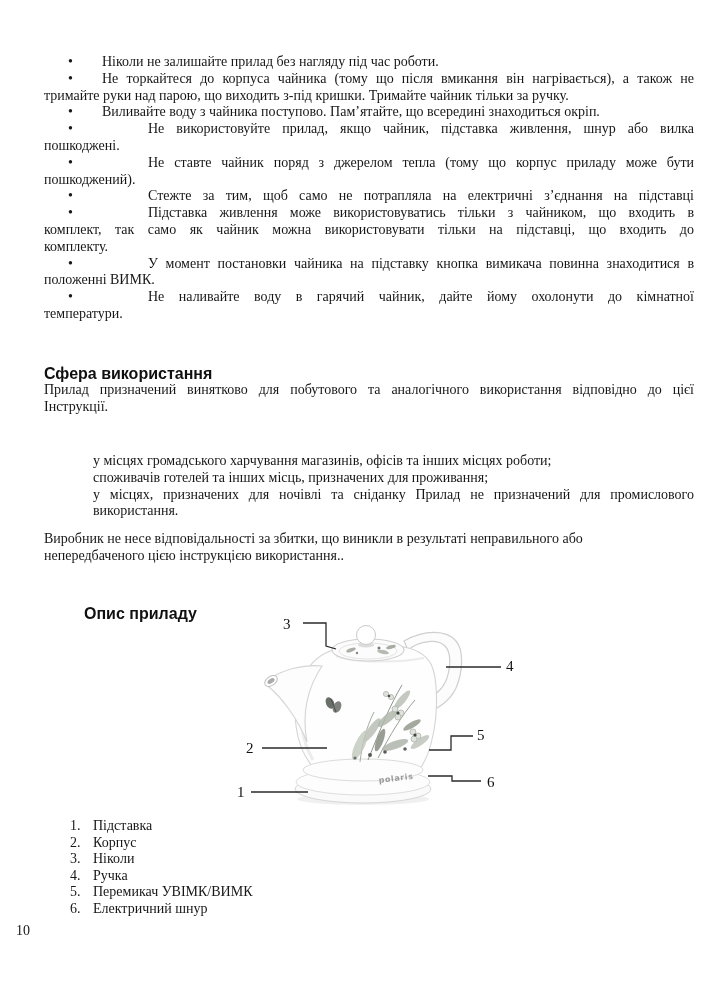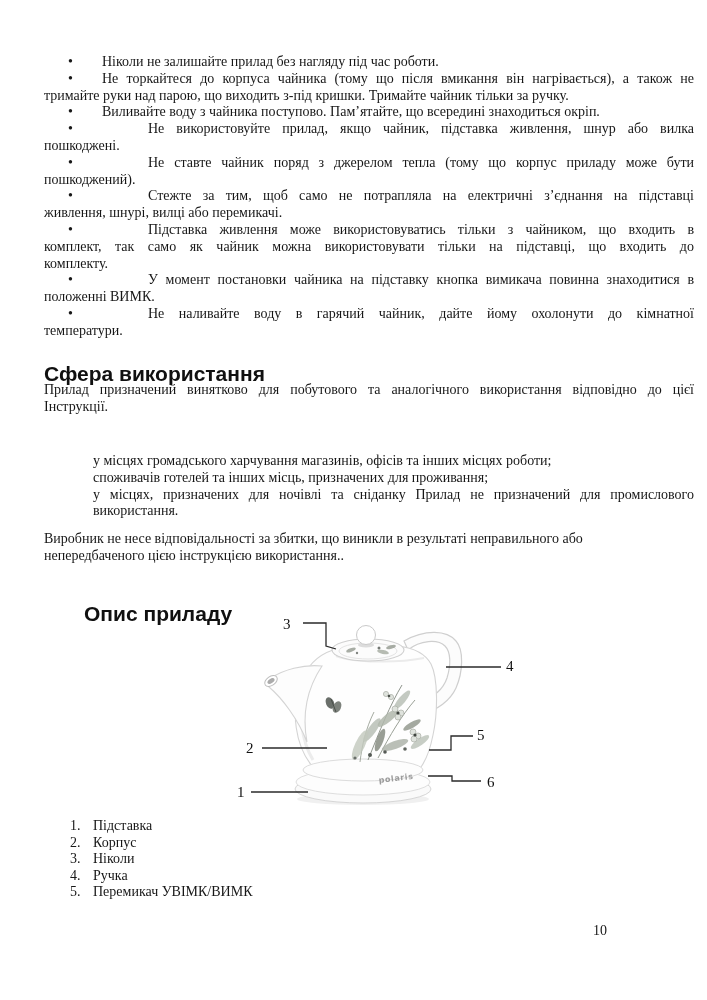--- a/index.html
+++ b/index.html
@@ -13,25 +13,25 @@
   
   .bline{position:relative;min-height:16.8px;}
   .dot{position:absolute;left:24px;top:0;width:14px;}
   .txt{display:block;}
   .t-s{margin-left:58px;}   
   .t-l{margin-left:104px;}   
   .j{text-align:justify;text-align-last:justify;}
   .loc{margin-left:49px;}
   h2{
     font-family:"Liberation Sans","DejaVu Sans",sans-serif;
-    font-size:21px;line-height:20px;font-weight:bold;color:#101010;margin:0;
+    font-size:16px;line-height:20px;font-weight:bold;color:#101010;margin:0;
   }
   .prow{height:16.6px;line-height:16.6px;}
   .pnum{display:inline-block;margin-left:26px;width:23px;}
-  .pagenum{left:0;width:607px;text-align:right;line-height:17px;}
+  .pagenum{left:16px;width:607px;text-align:left;line-height:17px;}
   svg text{font-family:"Liberation Serif","DejaVu Serif",serif;}
   .brandtxt{font-family:"DejaVu Sans",sans-serif;font-weight:bold;letter-spacing:.6px;}
 </style>
 </head>
 <body>
 
 <div class="page">
 
   <div class="abs blk" style="top:54px;">
 
@@ -65,23 +65,20 @@
       <span class="dot">•</span>
       <div class="txt t-l j">Не ставте чайник поряд з джерелом тепла (тому що корпус приладу може бути</div>
     </div>
     <div class="bline">
       <div class="txt">пошкоджений).</div>
     </div>
 
     <div class="bline">
       <span class="dot">•</span>
       <div class="txt t-l j">Стежте за тим, щоб само не потрапляла на електричні з’єднання на підставці</div>
-    </div>
-    <div class="bline">
-      <div class="txt">живлення, шнурі, вилці або перемикачі.</div>
     </div>
 
     <div class="bline">
       <span class="dot">•</span>
       <div class="txt t-l j">Підставка живлення може використовуватись тільки з чайником, що входить в</div>
     </div>
     <div class="bline">
       <div class="txt j">комплект, так само як чайник можна використовувати тільки на підставці, що входить до</div>
     </div>
     <div class="bline">
@@ -239,17 +236,20 @@
     </div>
     <div class="prow">
       <span class="pnum">3.</span><span>Ніколи</span>
     </div>
     <div class="prow">
       <span class="pnum">4.</span><span>Ручка</span>
     </div>
     <div class="prow">
       <span class="pnum">5.</span><span>Перемикач УВІМК/ВИМК</span>
     </div>
+    <div class="prow">
+      <span class="pnum">6.</span><span>Електричний шнур</span>
+    </div>
   </div>
 
   <div class="abs pagenum" style="top:922px;">10</div>
 
 </div>
 
 </body></html>

